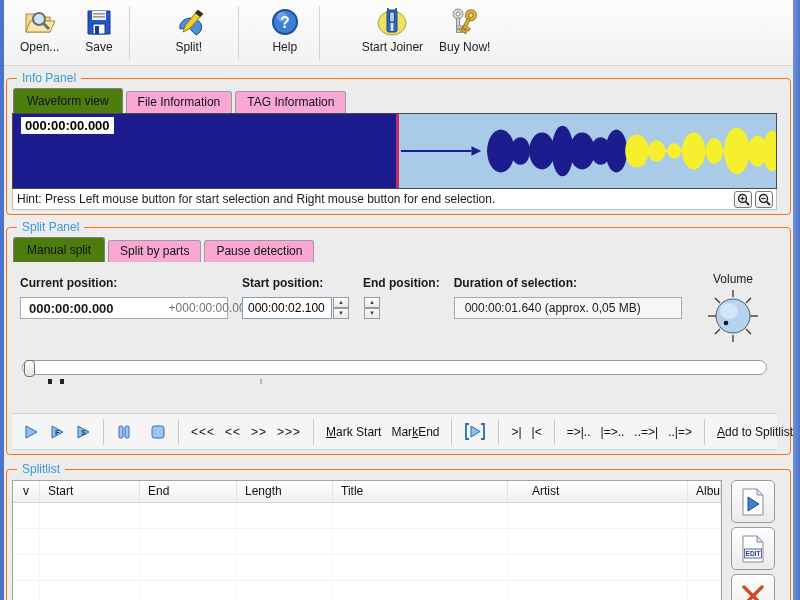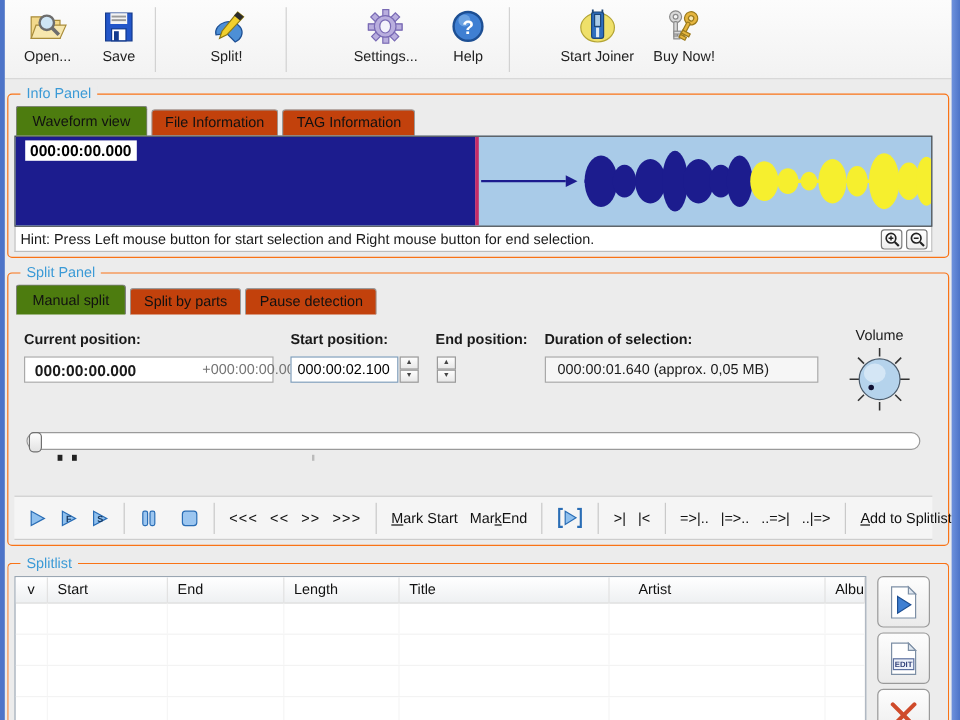--- a/index.html
+++ b/index.html
@@ -45,21 +45,21 @@
     padding:10px 13px 4px 5px;
   }
   .gb-title{
     position:absolute;top:-8px;left:10px;background:#ececec;
     color:var(--accent-blue);padding:0 5px;font-size:12px;
   }
 
   
   .tabs{display:flex;align-items:flex-end;height:24px;margin-left:1px;}
   .tab{
-    background:#c2410c;border:1px solid #9b9b9b;border-bottom:none;
+    background:#f9a8d4;border:1px solid #9b9b9b;border-bottom:none;
     border-radius:3px 3px 0 0;padding:3px 11px 4px 11px;margin-right:3px;
     font:12px "Liberation Sans",sans-serif;color:#111;cursor:default;
   }
   .tab.active{background:#4d7c0f;padding:5px 13px 5px 13px;border-color:#808080;position:relative;z-index:2;}
 
   
   .waveform{
     position:relative;height:76px;margin-top:0;
     border:1px solid #4a4a4a;background:var(--wave-bg);overflow:hidden;
   }
@@ -203,36 +203,20 @@
           <path d="M8 22 a11 9 0 1 1 16 6 l-7 -7 z" fill="#4d8fd6" stroke="#1d4f93"></path>
           <path d="M26 3 l5 4 -14 15 -6 3 2 -6 z" fill="#f2d02c" stroke="#8f7a12"></path>
           <path d="M26 3 l5 4 -3 3 -5 -4 z" fill="#2b2b2b"></path>
         </svg>
       </span>
       <span>Split!</span>
     </button>
 
     <div class="tb-sep" style="margin-left:26px"></div>
 
-    <button class="tb-btn" style="margin-left:40px">
-      <span class="ic">
-        <svg width="30" height="30" viewBox="0 0 30 30">
-          <g fill="#b9aede" stroke="#7a6bb5">
-            <rect x="13" y="1" width="5" height="28"></rect>
-            <rect x="1" y="13" width="28" height="5" transform=""></rect>
-            <rect x="13" y="1" width="5" height="28" transform="rotate(45 15 15)"></rect>
-            <rect x="13" y="1" width="5" height="28" transform="rotate(90 15 15)"></rect>
-            <rect x="13" y="1" width="5" height="28" transform="rotate(135 15 15)"></rect>
-            <circle cx="15" cy="15" r="9"></circle>
-          </g>
-          <ellipse cx="15" cy="15" rx="4.5" ry="5.5" fill="#f4f2fb" stroke="#7a6bb5"></ellipse>
-        </svg>
-      </span>
-      <span>Settings...</span>
-    </button>
 
     <button class="tb-btn" style="margin-left:16px">
       <span class="ic">
         <svg width="28" height="28" viewBox="0 0 28 28">
           <circle cx="14" cy="14" r="12" fill="#3f7fd2" stroke="#1d4f93" stroke-width="2"></circle>
           <circle cx="11" cy="9" r="5" fill="#7fb0e8" opacity="0.7"></circle>
           <text x="14" y="20" font-size="16" font-weight="bold" fill="#ffffff" text-anchor="middle" font-family="Liberation Sans,sans-serif">?</text>
         </svg>
       </span>
       <span>Help</span>

